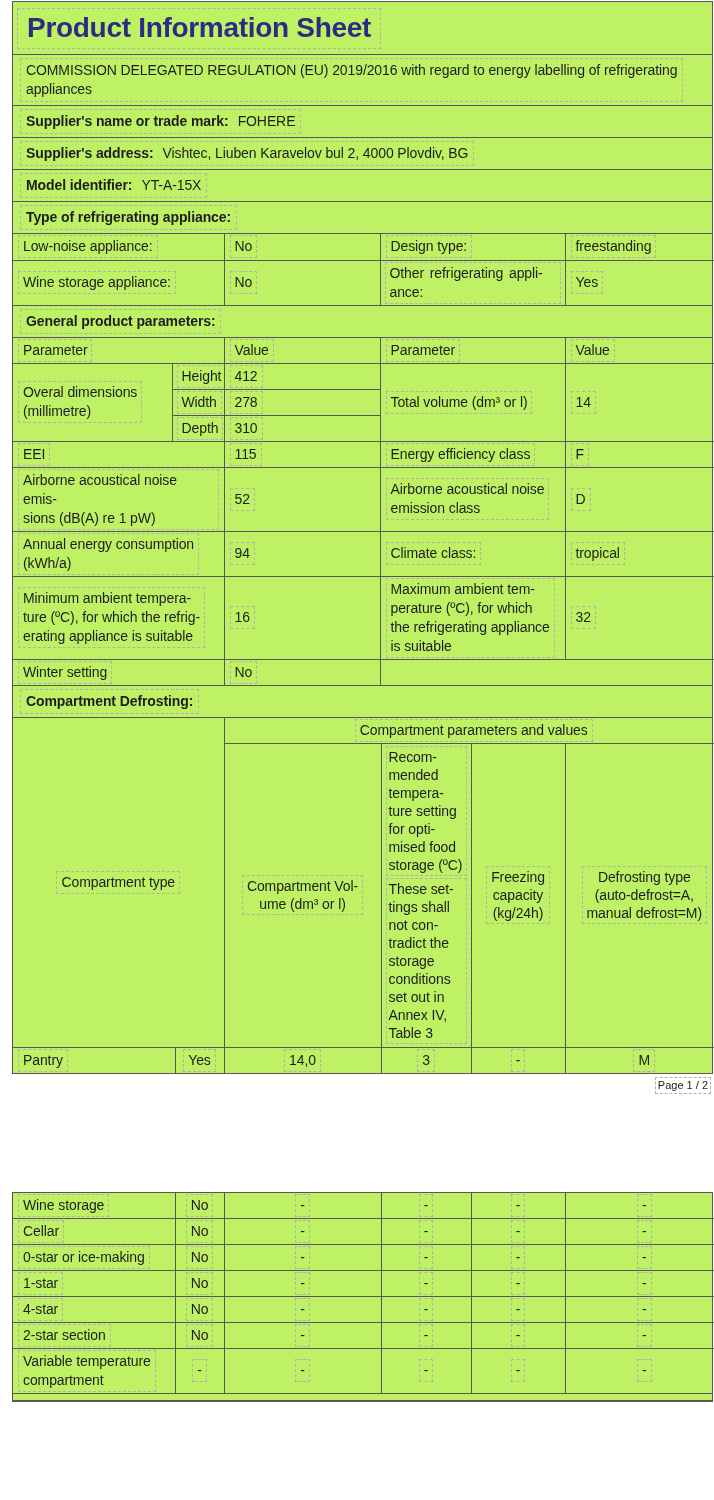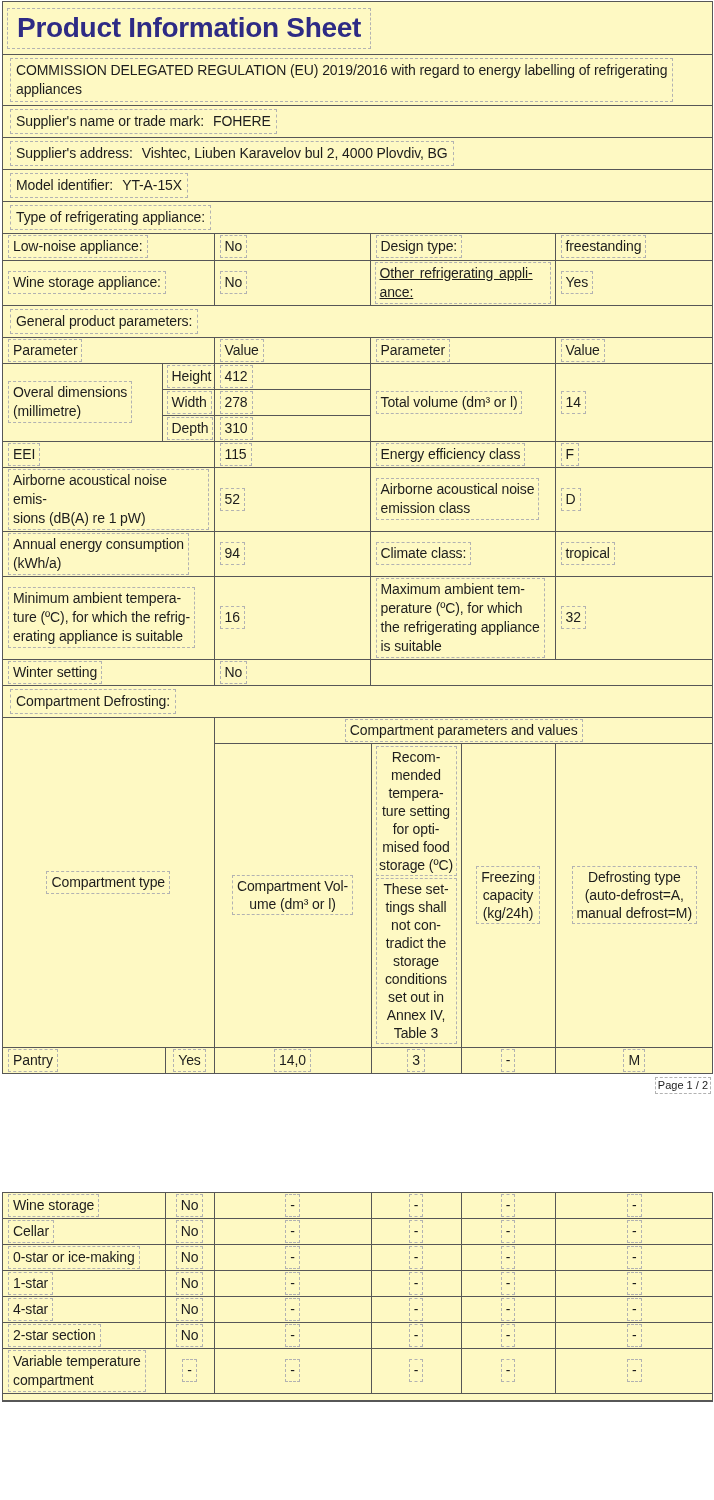--- a/index.html
+++ b/index.html
@@ -10,31 +10,31 @@
   }
   html,body{margin:0;padding:0;background:#ffffff;}
   body{
     width:714px;
     font-family:"Liberation Sans", sans-serif;
     font-size:14px;
     letter-spacing:-0.1px;
     color:var(--ink);
   }
   .doc{padding:1px 1px 0 2px;}
-  .pg{border:1px solid var(--line);background:#fef9c3;}
+  .pg{border:1px solid var(--line);background:#bef264;margin-left:10px;}
   .hrb{border-bottom:1px solid var(--line);}
   .row{padding:3px 7px;}
   .db{
     display:inline-block;
     border:1px dashed var(--dash);
     padding:2px 5px;
     white-space:pre-line;
     line-height:19px;
   }
-  .b{font-weight:normal;}
+  .b{font-weight:bold;}
   .title-row{padding:6px 4px 5px;}
   .title{
     font-size:28px;
     line-height:33px;
     font-weight:bold;
     color:var(--navy);
     letter-spacing:-0.3px;
     padding:2px 9px 4px;
   }
   .vlabel{margin-left:9px;}
@@ -46,22 +46,22 @@
   }
   td{
     border:1px solid var(--line);
     padding:1px 5px;
     vertical-align:middle;
     line-height:19px;
     overflow:hidden;
   }
   td .db{padding:1px 4px;}
   .ctr{text-align:center;}
-  .spread{word-spacing:2px;display:block;text-decoration:underline;}
-  .tempcell{padding:1px 2px;vertical-align:top;text-align:center;}
+  .spread{word-spacing:2px;display:block;}
+  .tempcell{padding:1px 2px;vertical-align:top;text-align:left;}
   .tempcell .db{display:block;margin:1px 2px 2px;line-height:18px;padding:1px 2px;}
   .headbox{line-height:18px;}
   .pagenum{text-align:right;padding:2px 2px;}
   .pagenum .db{font-size:11px;letter-spacing:0;line-height:13px;padding:1px 2px;}
   .gap{height:96px;}
   .smallpad{padding:1px 4px;}
 </style>
 </head>
 <body>
 

